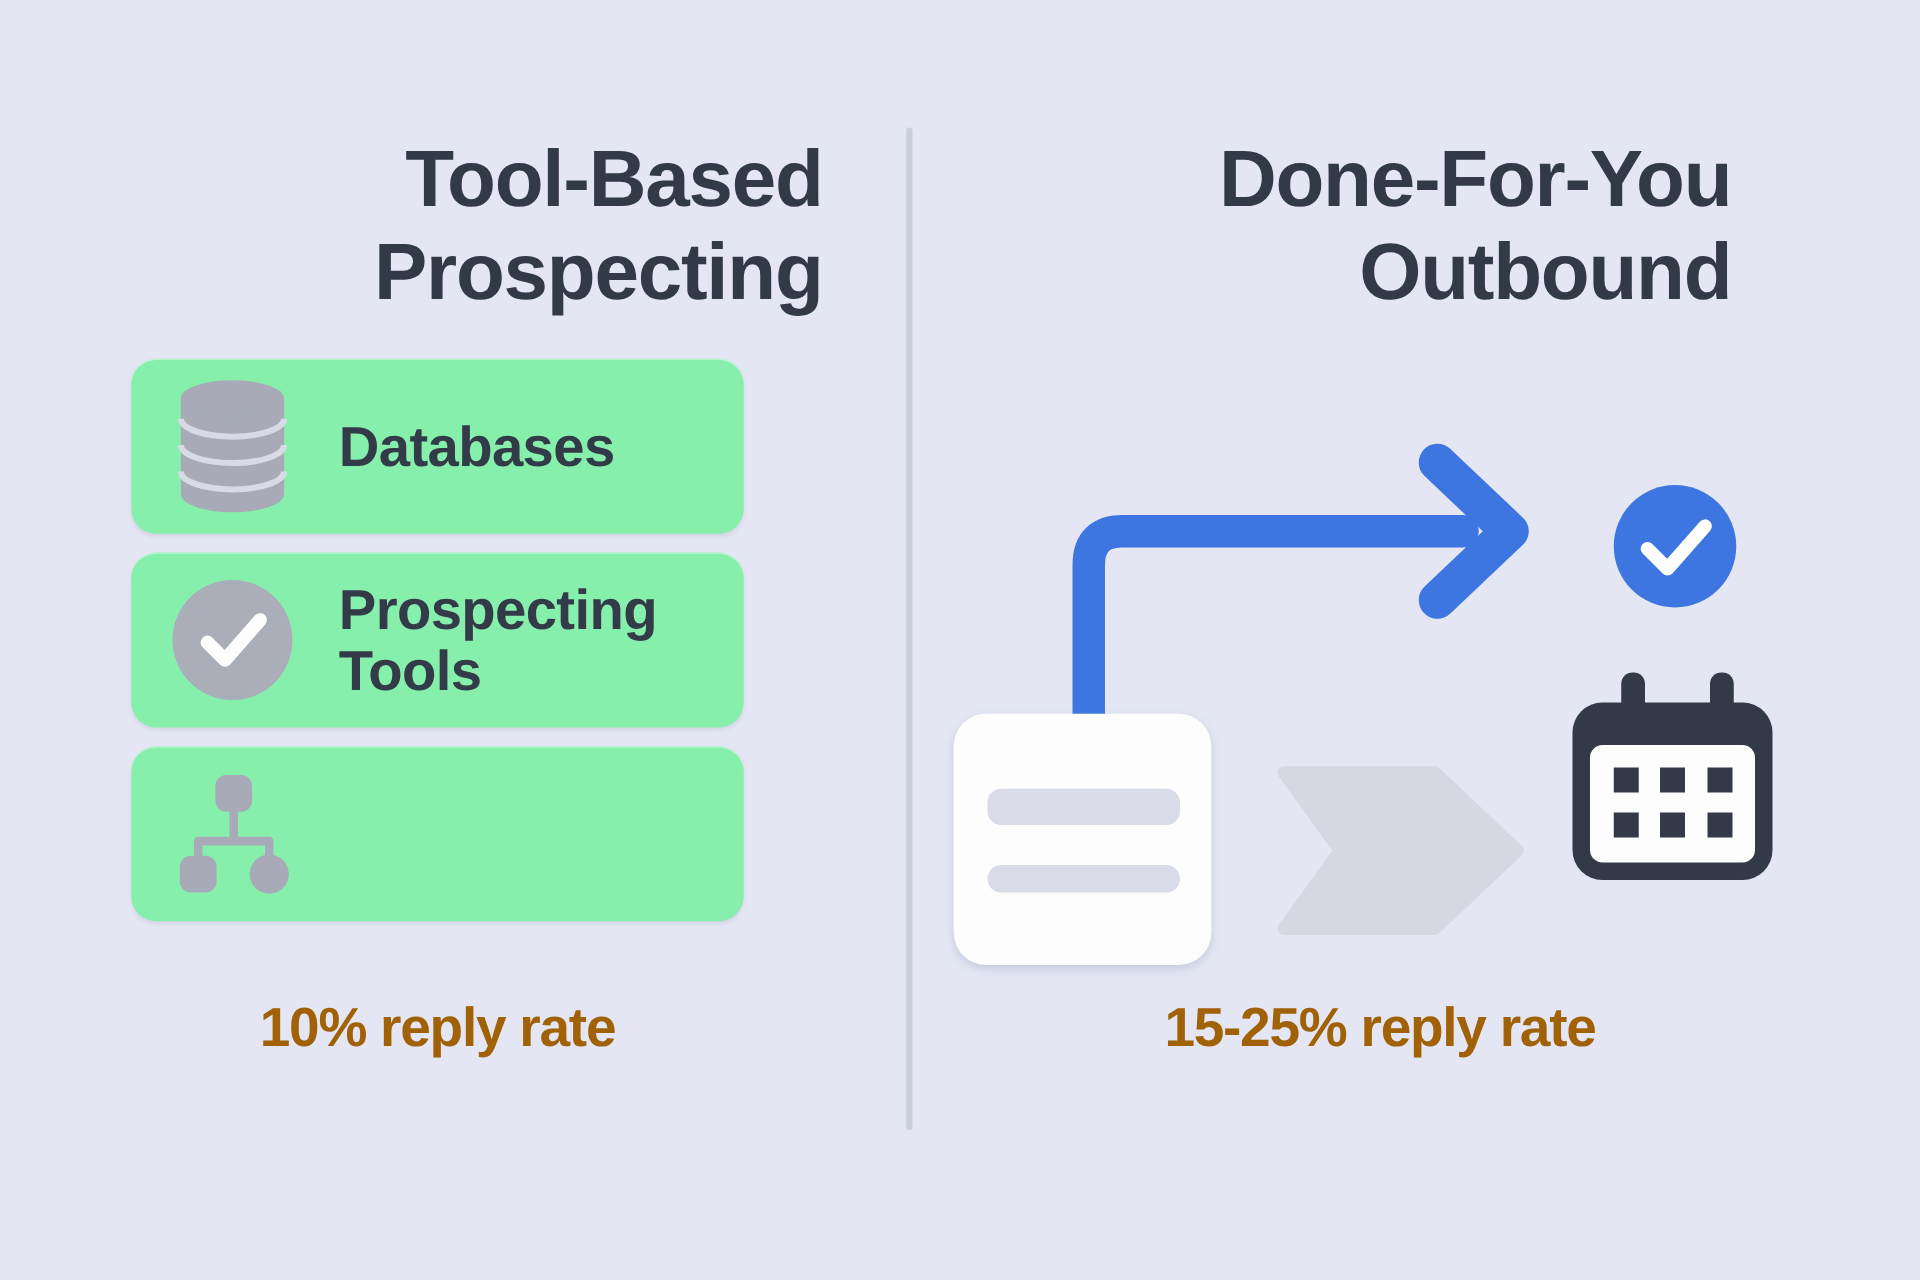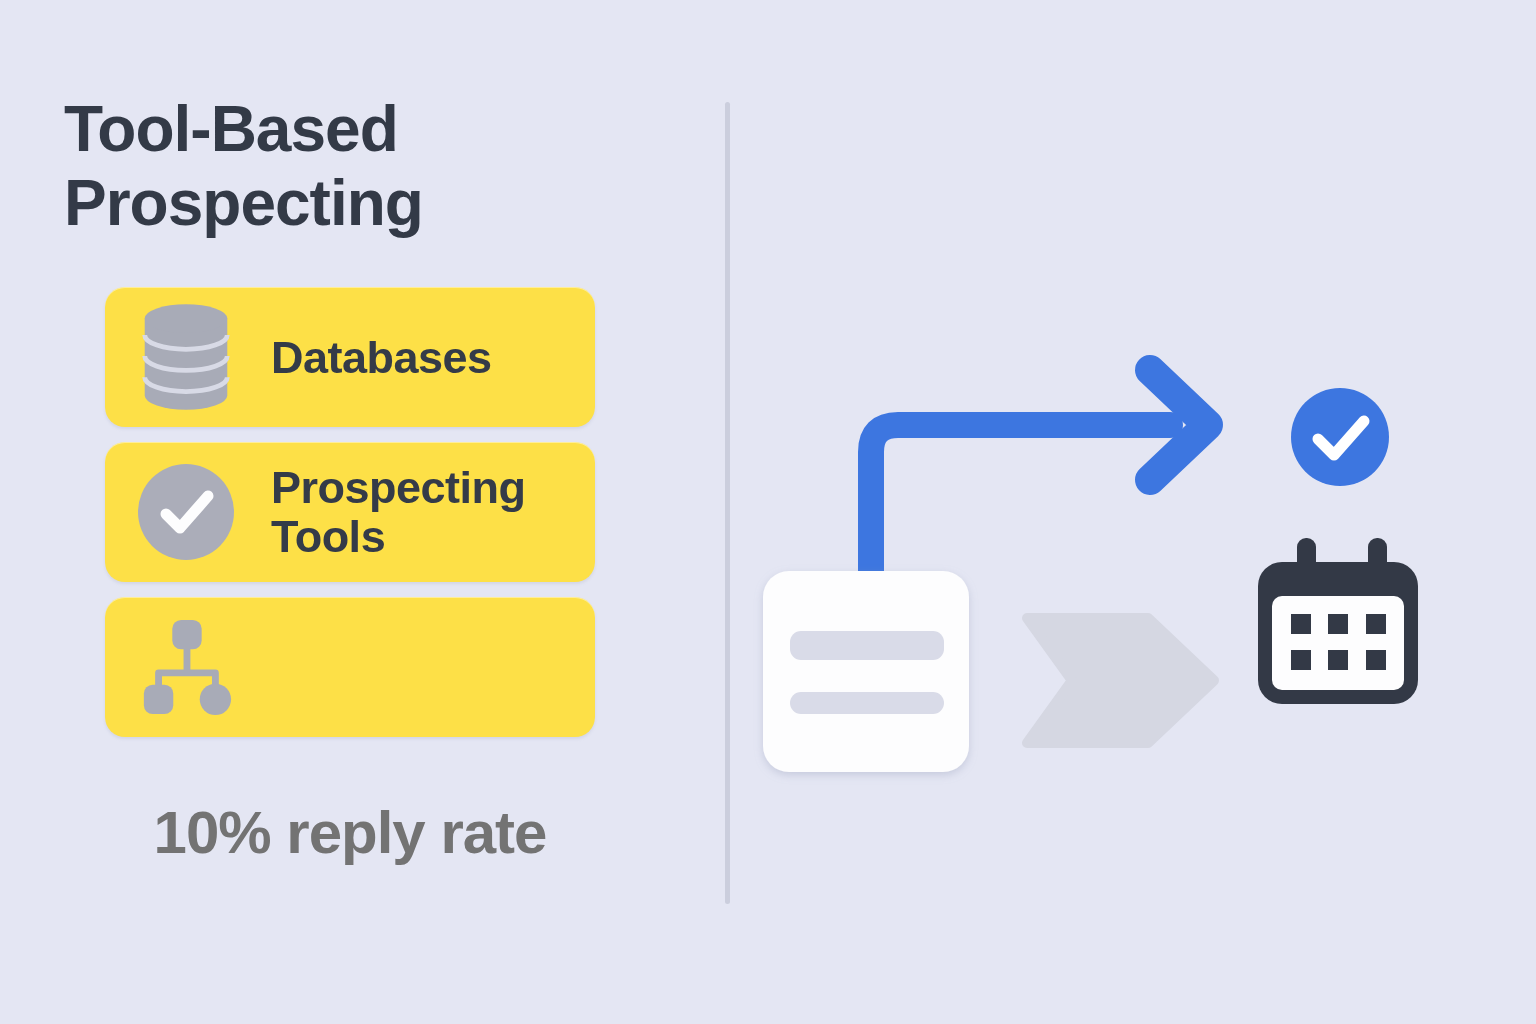--- a/index.html
+++ b/index.html
@@ -9,50 +9,50 @@
     font-family:"Liberation Sans","DejaVu Sans",sans-serif;
     position:relative;overflow:hidden;
     color:#333a47;
   }
   .canvas{position:absolute;inset:0;}
   .divider{
     position:absolute;left:725px;top:102px;width:5px;height:802px;
     background:#cbcedd;border-radius:3px;
   }
   .title{
-    position:absolute;top:88px;margin:4px;
+    position:absolute;top:88px;margin:18px;
     font-size:64px;font-weight:700;letter-spacing:-1px;
-    line-height:74px;text-align:left;color:#333a47;
+    line-height:74px;text-align:right;color:#333a47;
   }
   .title-left{left:60px;width:580px;}
   .title-right{left:767px;width:600px;}
   .title span{display:block;}
   .cards{
     position:absolute;left:105px;top:287px;width:490px;
     display:flex;flex-direction:column;gap:15px;
   }
   .card{
-    height:140px;background:#fde047;border-radius:20px;
+    height:140px;background:#86efac;border-radius:20px;
     display:flex;align-items:center;
     padding-left:26px;box-sizing:border-box;
     box-shadow:0 2px 3px rgba(168,173,196,.28), inset 0 1px 0 rgba(255,255,255,.45);
   }
   .icon-box{
     width:110px;height:110px;flex:0 0 110px;
     display:flex;align-items:center;justify-content:center;
   }
   .card-label{
     margin-left:30px;width:304px;
     font-size:45px;font-weight:700;letter-spacing:-0.5px;
     line-height:49px;color:#343b48;
   }
   .rate{
     position:absolute;top:798px;margin:0;
-    font-size:60px;font-weight:700;letter-spacing:-1px;
-    text-align:center;color:#737373;
+    font-size:44px;font-weight:700;letter-spacing:-1px;
+    text-align:center;color:#a16207;
   }
   .rate-left{left:60px;width:580px;}
   .rate-right{left:804px;width:600px;}
   .flow-graphic{position:absolute;left:740px;top:340px;width:720px;height:445px;}
 </style>
 </head>
 <body>
 
 <div class="canvas">
 
@@ -96,20 +96,24 @@
           <rect x="7" y="68" width="30" height="30" rx="9" fill="#a8abb7"></rect>
           <circle cx="80" cy="83" r="16" fill="#a8abb7"></circle>
         </svg>
       </span>
     </div>
 
   </div>
 
   <p class="rate rate-left">10% reply rate</p>
 
+  <h1 class="title title-right">
+    <span>Done-For-You</span>
+    <span>Outbound</span>
+  </h1>
 
   <svg class="flow-graphic" viewBox="0 0 720 445" width="720" height="445">
     <defs>
       <filter id="softShadow" x="-20%" y="-20%" width="140%" height="140%">
         <feDropShadow dx="0" dy="3" stdDeviation="4" flood-color="#8e94b4" flood-opacity="0.35"></feDropShadow>
       </filter>
     </defs>
 
     <g>
       <path d="M131,240 L131,112 Q131,85 158,85 L430,85" stroke="#3d76e0" stroke-width="26" fill="none" stroke-linecap="round"></path>
@@ -138,14 +142,15 @@
       <rect x="532" y="256" width="132" height="94" rx="10" fill="#fdfdfe"></rect>
       <rect x="551" y="274" width="20" height="20" fill="#333946"></rect>
       <rect x="588" y="274" width="20" height="20" fill="#333946"></rect>
       <rect x="626" y="274" width="20" height="20" fill="#333946"></rect>
       <rect x="551" y="310" width="20" height="20" fill="#333946"></rect>
       <rect x="588" y="310" width="20" height="20" fill="#333946"></rect>
       <rect x="626" y="310" width="20" height="20" fill="#333946"></rect>
     </g>
   </svg>
 
+  <p class="rate rate-right">15-25% reply rate</p>
 
 </div>
 
 </body></html>

